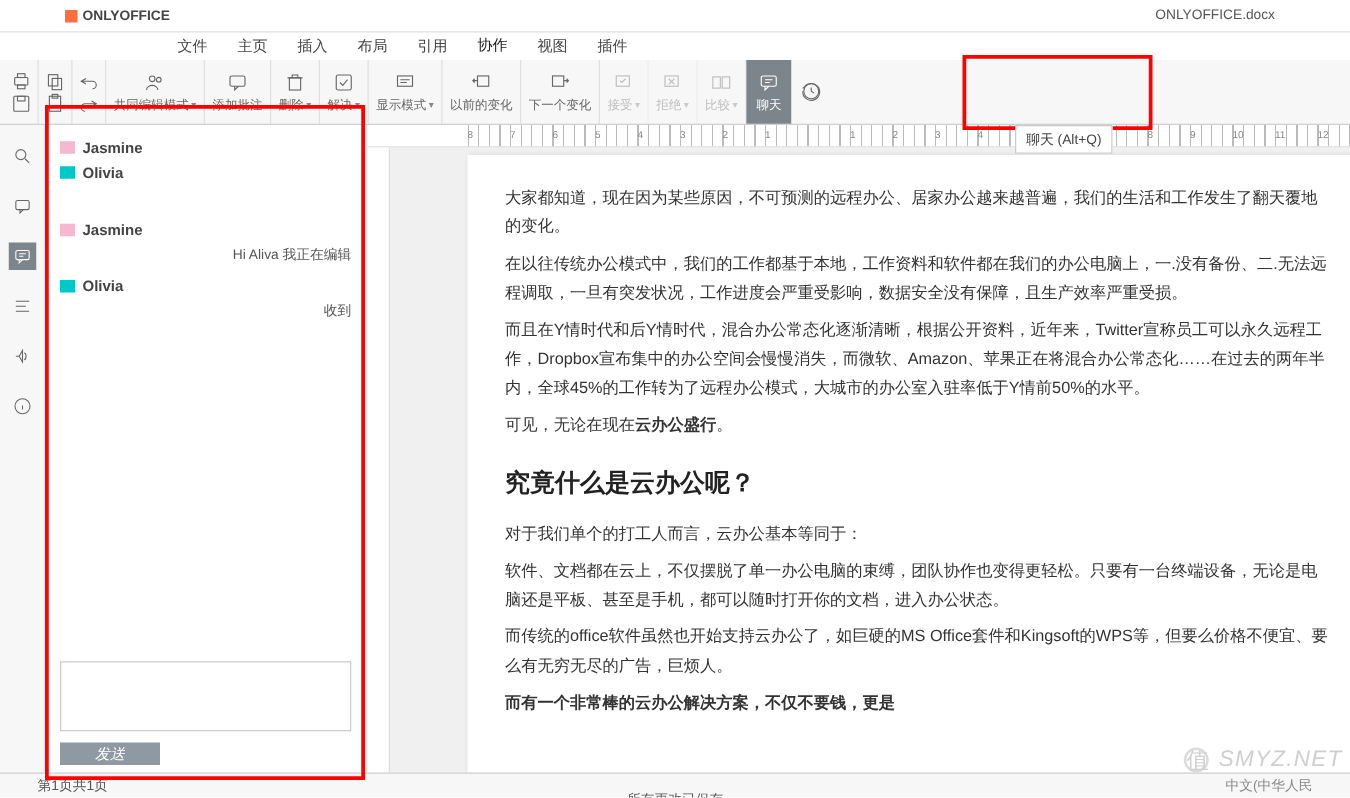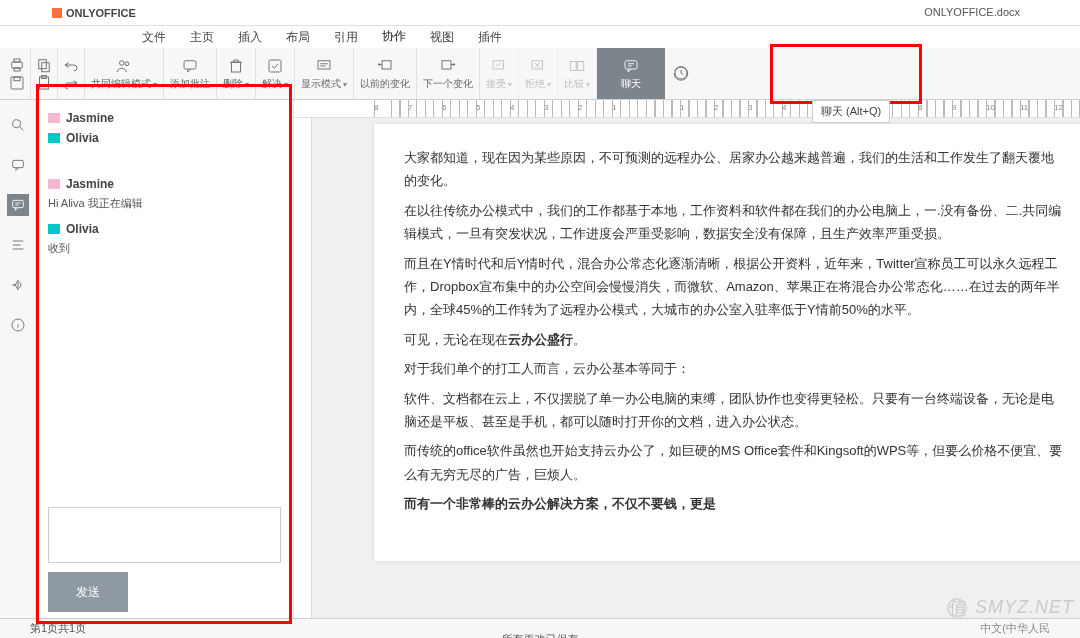--- a/index.html
+++ b/index.html
@@ -40,25 +40,25 @@
   .leftrail { width: 36px; background: #f7f7f7; border-right: 1px solid #e0e0e0; display: flex; flex-direction: column; align-items: center; padding-top: 14px; gap: 18px; }
   .leftrail .licon { width: 22px; height: 22px; display: flex; align-items: center; justify-content: center; cursor: pointer; }
   .leftrail .licon svg { width: 16px; height: 16px; stroke: #666; fill: none; stroke-width: 1.3; }
   .leftrail .licon.active { background: #7d858c; }
   .leftrail .licon.active svg { stroke: #fff; }
 
   .chatpanel { width: 258px; background: #fff; border-right: 1px solid #e0e0e0; display: flex; flex-direction: column; padding: 8px 12px; }
   .userrow { display: flex; align-items: center; gap: 6px; padding: 3px 0; font-size: 12px; }
   .userrow .swatch { width: 12px; height: 10px; }
   .userrow .uname { font-weight: bold; color: #444; }
-  .msg { font-size: 11px; color: #555; padding: 2px 0 8px 0; }
+  .msg { font-size: 11px; color: #555; padding: 2px 0 8px 0; text-align: right; }
   .chatgap { height: 26px; }
   .chatinput { margin-top: auto; }
   .chatinput textarea { width: 100%; height: 56px; border: 1px solid #ccc; resize: none; font-size: 12px; padding: 4px; }
-  .sendbtn { margin-top: 6px; background: #8f99a3; color: #fff; border: none; width: 80px; height: 40px; font-size: 12px; cursor: pointer; }
+  .sendbtn { margin-top: 6px; background: #8f99a3; color: #fff; border: none; width: 80px; height: 18px; font-size: 12px; cursor: pointer; font-style: italic; }
 
   .docarea { flex: 1; background: #f0f0f0; position: relative; overflow: hidden; }
   .ruler { height: 18px; background: #fff; border-bottom: 1px solid #ddd; position: relative; font-size: 8px; color: #888; }
   .ruler .ticks { position: absolute; left: 80px; right: 0; top: 0; height: 100%; background: repeating-linear-gradient(to right, #bbb 0, #bbb 1px, transparent 1px, transparent 8.5px); }
   .ruler .nums { position: absolute; left: 80px; top: 3px; display: flex; }
   .ruler .nums span { width: 68px; text-align: left; }
 
   .vruler { position: absolute; left: 0; top: 18px; bottom: 0; width: 18px; background: #fff; border-right: 1px solid #ddd; }
   .page { position: absolute; left: 80px; top: 24px; width: 720px; background: #fff; box-shadow: 0 0 4px rgba(0,0,0,0.1); padding: 22px 30px 40px 30px; font-size: 13px; line-height: 1.8; color: #333; }
   .page p { margin-bottom: 6px; }
@@ -243,21 +243,21 @@
         <svg viewBox="0 0 24 24">
           <rect x="3" y="6" width="8" height="12"></rect>
           <rect x="13" y="6" width="8" height="12"></rect>
         </svg>
       </span>
     <span class="rlabel">
         <span>比较</span>
         <span class="drop"></span>
       </span>
   </div>
-  <div class="rgroup chat-active" style="border-right:none; padding:0 24px;">
+  <div class="rgroup chat-active" style="border-right:none; padding:0 8px;">
     <span class="ricon">
         <svg viewBox="0 0 24 24">
           <rect x="4" y="5" width="16" height="11" rx="2"></rect>
           <path d="M8 16l0 4 4-4"></path>
           <path d="M8 9h8M8 12h5"></path>
         </svg>
       </span>
     <span class="rlabel" style="color:#fff;">聊天</span>
   </div>
   <div class="rgroup noborder">
@@ -368,23 +368,24 @@
           <span style="width: 34px;">8</span>
           <span style="width: 34px;">9</span>
           <span style="width: 34px;">10</span>
           <span style="width: 34px;">11</span>
           <span style="width: 34px;">12</span>
         </div>
     </div>
     <div class="vruler"></div>
     <div class="page">
       <p>大家都知道，现在因为某些原因，不可预测的远程办公、居家办公越来越普遍，我们的生活和工作发生了翻天覆地的变化。</p>
-      <p>在以往传统办公模式中，我们的工作都基于本地，工作资料和软件都在我们的办公电脑上，一.没有备份、二.共同编辑模式，一旦有突发状况，工作进度会严重受影响，数据安全没有保障，且生产效率严重受损。</p>
+      <p>在以往传统办公模式中，我们的工作都基于本地，工作资料和软件都在我们的办公电脑上，一.没有备份、二.无法远程调取，一旦有突发状况，工作进度会严重受影响，数据安全没有保障，且生产效率严重受损。</p>
       <p>而且在Y情时代和后Y情时代，混合办公常态化逐渐清晰，根据公开资料，近年来，Twitter宣称员工可以永久远程工作，Dropbox宣布集中的办公空间会慢慢消失，而微软、Amazon、苹果正在将混合办公常态化……在过去的两年半内，全球45%的工作转为了远程办公模式，大城市的办公室入驻率低于Y情前50%的水平。</p>
       <p><span>可见，无论在现在</span><span class="bold">云办公盛行</span><span>。</span></p>
+      <h2>究竟什么是云办公呢？</h2>
       <p>对于我们单个的打工人而言，云办公基本等同于：</p>
       <p>软件、文档都在云上，不仅摆脱了单一办公电脑的束缚，团队协作也变得更轻松。只要有一台终端设备，无论是电脑还是平板、甚至是手机，都可以随时打开你的文档，进入办公状态。</p>
       <p>而传统的office软件虽然也开始支持云办公了，如巨硬的MS Office套件和Kingsoft的WPS等，但要么价格不便宜、要么有无穷无尽的广告，巨烦人。</p>
       <p><span class="bold">而有一个非常棒的云办公解决方案，不仅不要钱，更是</span></p>
     </div>
   </div>
 </div>
 
 <div class="statusbar">
   <span>第1页共1页</span>

